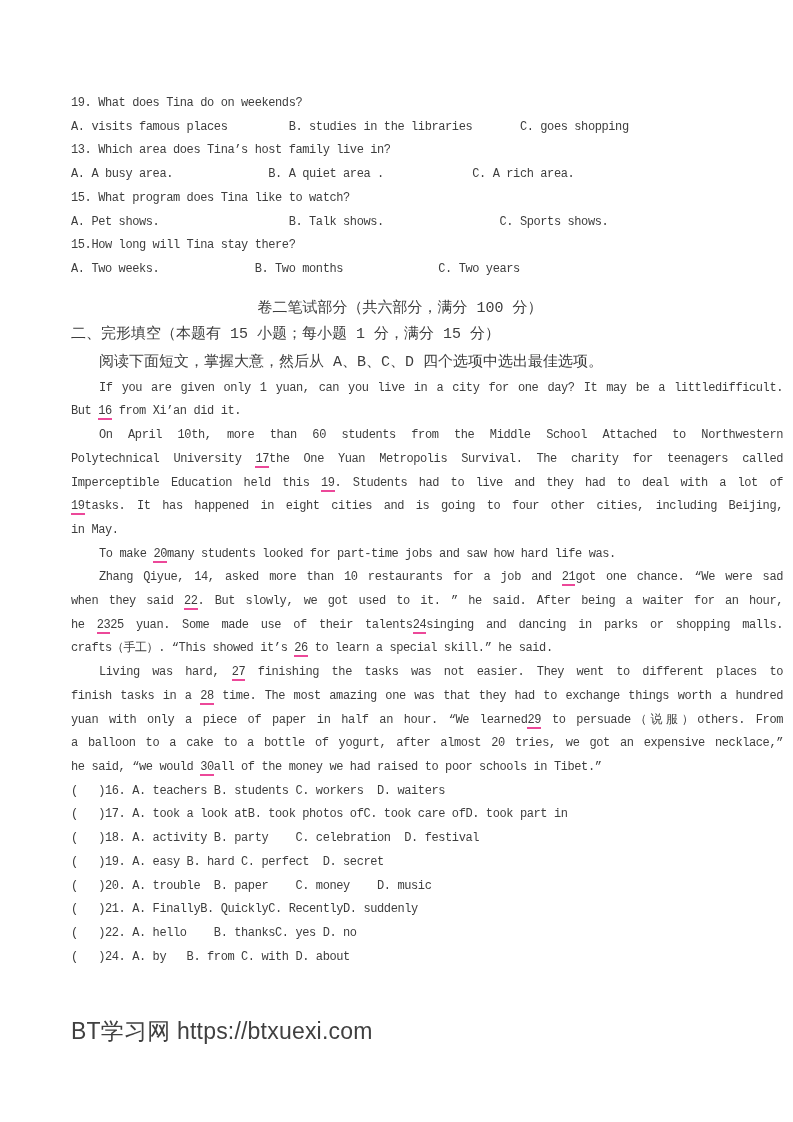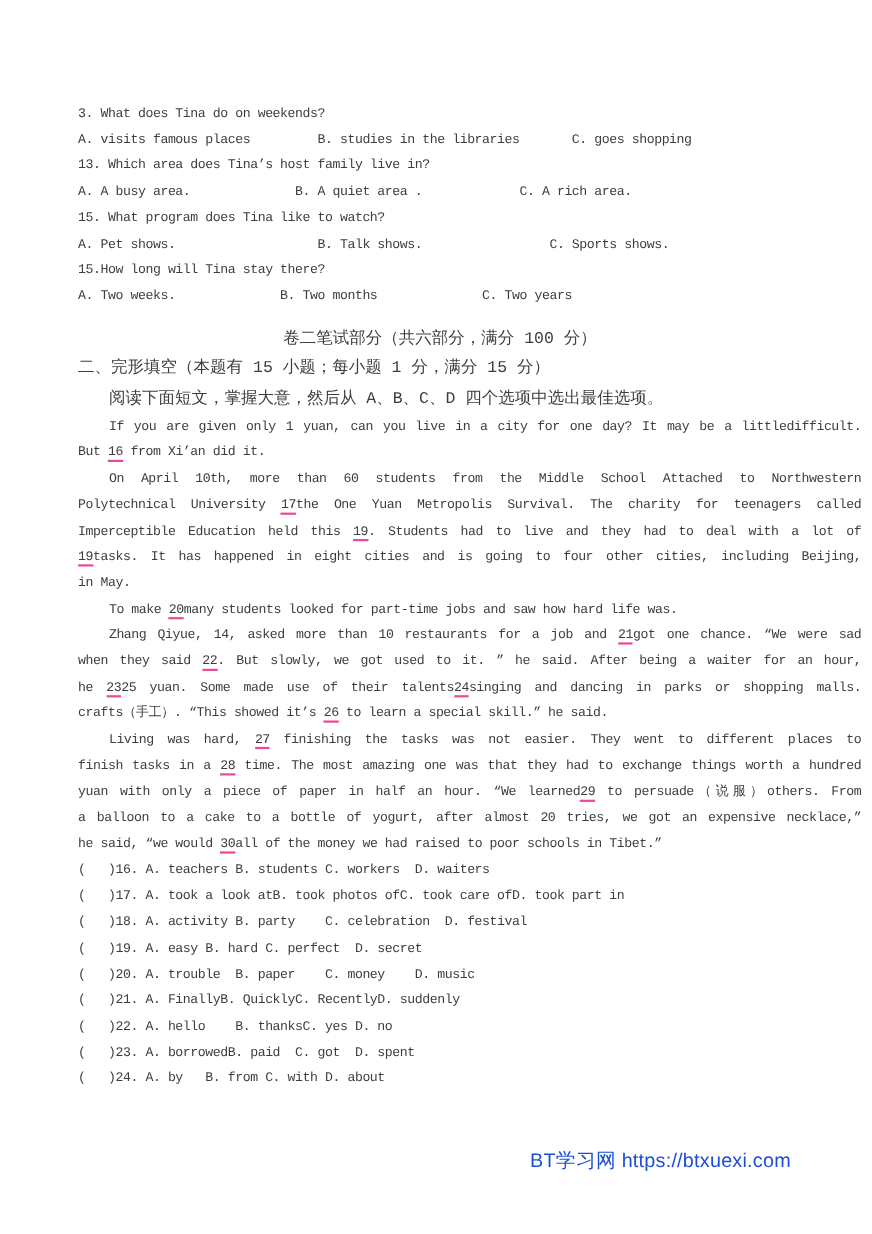--- a/index.html
+++ b/index.html
@@ -19,32 +19,32 @@
   .jline{text-align:justify;text-align-last:justify;}
   .jline.plast{text-align-last:left;}
   .jline.pfirst{text-indent:28px;}
   .blank{border-bottom:2px solid #ec4899;}
   .cn{font-size:15px;line-height:23.7px;letter-spacing:0;}
   .center-title{text-align:center;margin:15px 54px 3px 0;}
   .heading{margin:0 0 4px 0;}
   .instruction{padding-left:28px;margin:0 0 2px 0;}
   .passage .para{margin:0;}
   .footer{
-    margin:50px 64px 0 0;text-align:right;
+    margin:50px 64px 0 0;text-align:left;
     font-family:"Liberation Sans","DejaVu Sans",sans-serif;
-    font-size:18px;line-height:24px;color:#1d4ed8;letter-spacing:.2px;
+    font-size:23px;line-height:24px;color:#404040;letter-spacing:.2px;
   }
 </style>
 </head>
 <body>
 
 <div class="page">
 
   <div class="pre">
-      <div class="line">3. What does Tina do on weekends?</div>
+      <div class="line">19. What does Tina do on weekends?</div>
       <div class="line">A. visits famous places         B. studies in the libraries       C. goes shopping</div>
       <div class="line">13. Which area does Tina’s host family live in?</div>
       <div class="line">A. A busy area.              B. A quiet area .             C. A rich area.</div>
       <div class="line">15. What program does Tina like to watch?</div>
       <div class="line">A. Pet shows.                   B. Talk shows.                 C. Sports shows.</div>
       <div class="line">15.How long will Tina stay there?</div>
       <div class="line">A. Two weeks.              B. Two months              C. Two years</div>
     </div>
 
   <div class="cn center-title">卷二笔试部分（共六部分，满分 100 分）</div>
@@ -84,19 +84,18 @@
     </div>
 
   <div class="pre">
       <div class="line">(   )16. A. teachers B. students C. workers  D. waiters</div>
       <div class="line">(   )17. A. took a look atB. took photos ofC. took care ofD. took part in</div>
       <div class="line">(   )18. A. activity B. party    C. celebration  D. festival</div>
       <div class="line">(   )19. A. easy B. hard C. perfect  D. secret</div>
       <div class="line">(   )20. A. trouble  B. paper    C. money    D. music</div>
       <div class="line">(   )21. A. FinallyB. QuicklyC. RecentlyD. suddenly</div>
       <div class="line">(   )22. A. hello    B. thanksC. yes D. no</div>
-      <div class="line">(   )23. A. borrowedB. paid  C. got  D. spent</div>
       <div class="line">(   )24. A. by   B. from C. with D. about</div>
     </div>
 
   <div class="footer">BT学习网 https://btxuexi.com</div>
 
 </div>
 
 </body></html>

